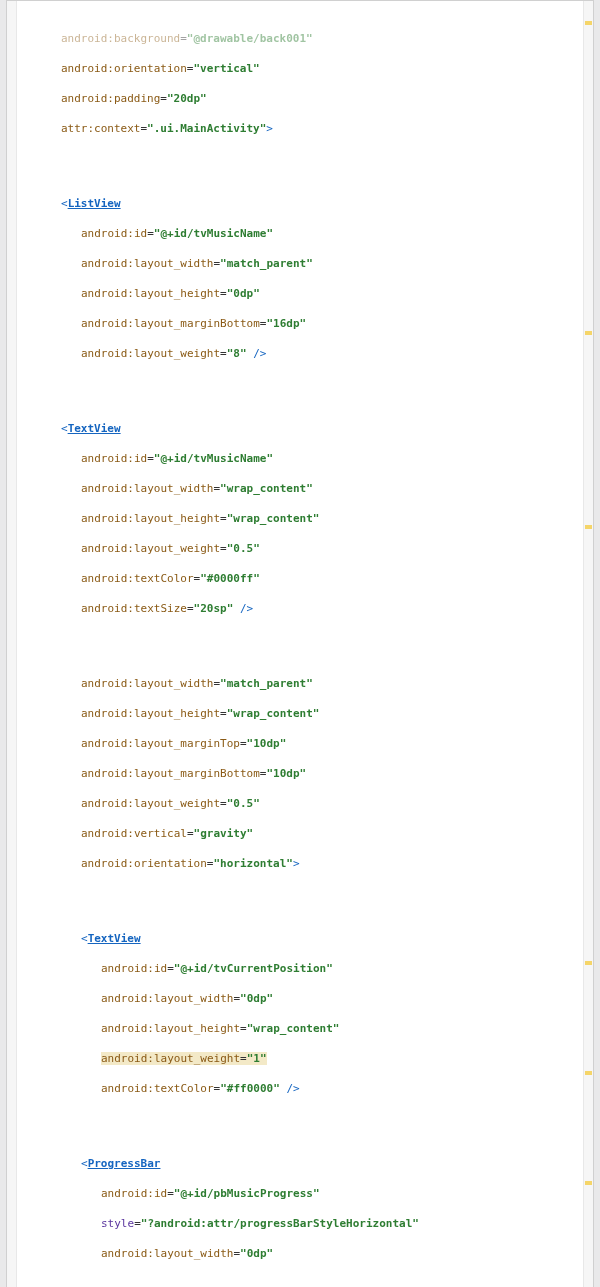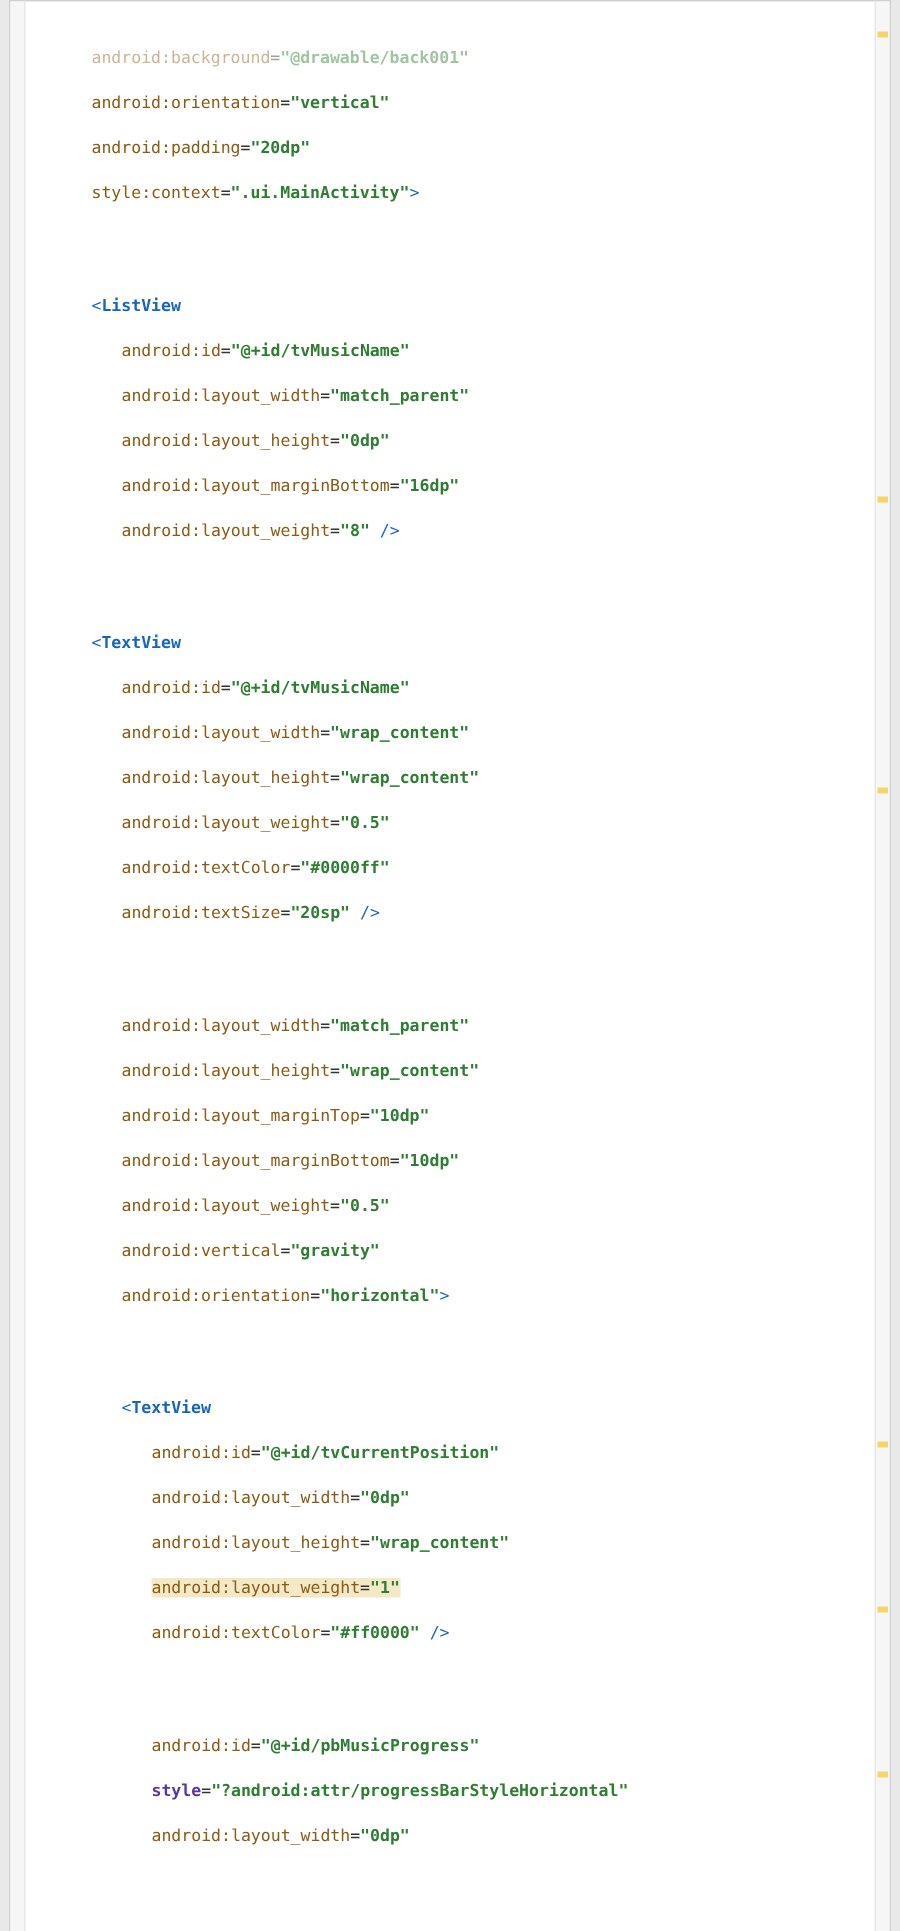--- a/index.html
+++ b/index.html
@@ -41,24 +41,24 @@
   .code {
     padding: 0 14px 0 14px;
     line-height: 15px;
     color: #333;
     white-space: pre;
   }
   .line { min-height: 15px; }
   .i2 { padding-left: 40px; }
   .i3 { padding-left: 60px; }
   .i4 { padding-left: 80px; }
-  .tag  { color: #1565c0; font-weight: 600; }
+  .tag  { color: #1565c0; font-weight: 600; text-decoration: underline; }
   .brk  { color: #1565c0; }
   .roid { color: #8a5a15; }
-  .attr { color: #5a359e; font-weight: 700; text-align: right; }
+  .attr { color: #5a359e; font-weight: 400; text-align: right; }
   .eq   { color: #333; }
   .val  { color: #2e7d32; font-weight: 600; }
   .slash{ color: #1565c0; }
   .hi   { background: #f3e9c7; }
 </style>
 </head>
 <body>
 
 <div class="editor-wrap">
   <div class="gutter"></div>
@@ -69,21 +69,21 @@
     <div class="ymark" style="top:960px"></div>
     <div class="ymark" style="top:1070px"></div>
     <div class="ymark" style="top:1180px"></div>
   </div>
 
   <div class="code">
 
 <div class="line i2" style="opacity:.45"><span class="roid">android:background</span><span class="eq">=</span><span class="val">"<span>@drawable/back001</span>"</span></div>
 <div class="line i2"><span class="roid">android:orientation</span><span class="eq">=</span><span class="val">"<span>vertical</span>"</span></div>
 <div class="line i2"><span class="roid">android:padding</span><span class="eq">=</span><span class="val">"<span>20dp</span>"</span></div>
-<div class="line i2"><span class="roid">style:context</span><span class="eq">=</span><span class="val">"<span>.ui.MainActivity</span>"</span><span class="brk">&gt;</span></div>
+<div class="line i2"><span class="roid">attr:context</span><span class="eq">=</span><span class="val">"<span>.ui.MainActivity</span>"</span><span class="brk">&gt;</span></div>
 <div class="line"></div>
 
 <div class="line i2"><span class="brk">&lt;</span><span class="tag">ListView</span></div>
 <div class="line i3"><span class="roid">android:id</span><span class="eq">=</span><span class="val">"<span>@+id/tvMusicName</span>"</span></div>
 <div class="line i3"><span class="roid">android:layout_width</span><span class="eq">=</span><span class="val">"<span>match_parent</span>"</span></div>
 <div class="line i3"><span class="roid">android:layout_height</span><span class="eq">=</span><span class="val">"<span>0dp</span>"</span></div>
 <div class="line i3"><span class="roid">android:layout_marginBottom</span><span class="eq">=</span><span class="val">"<span>16dp</span>"</span></div>
 <div class="line i3"><span class="roid">android:layout_weight</span><span class="eq">=</span><span class="val">"<span>8</span>"</span> <span class="slash">/&gt;</span></div>
 <div class="line"></div>
 
@@ -106,20 +106,21 @@
 <div class="line"></div>
 
 <div class="line i3"><span class="brk">&lt;</span><span class="tag">TextView</span></div>
 <div class="line i4"><span class="roid">android:id</span><span class="eq">=</span><span class="val">"<span>@+id/tvCurrentPosition</span>"</span></div>
 <div class="line i4"><span class="roid">android:layout_width</span><span class="eq">=</span><span class="val">"<span>0dp</span>"</span></div>
 <div class="line i4"><span class="roid">android:layout_height</span><span class="eq">=</span><span class="val">"<span>wrap_content</span>"</span></div>
 <div class="line i4"><span class="hi"><span class="roid">android:layout_weight</span><span class="eq">=</span><span class="val">"<span>1</span>"</span></span></div>
 <div class="line i4"><span class="roid">android:textColor</span><span class="eq">=</span><span class="val">"<span>#ff0000</span>"</span> <span class="slash">/&gt;</span></div>
 <div class="line"></div>
 
+<div class="line i3"><span class="brk">&lt;</span><span class="tag">ProgressBar</span></div>
 <div class="line i4"><span class="roid">android:id</span><span class="eq">=</span><span class="val">"<span>@+id/pbMusicProgress</span>"</span></div>
 <div class="line i4"><span class="attr">style</span><span class="eq">=</span><span class="val">"<span>?android:attr/progressBarStyleHorizontal</span>"</span></div>
 <div class="line i4"><span class="roid">android:layout_width</span><span class="eq">=</span><span class="val">"<span>0dp</span>"</span></div>
 
 
 
 
 
 
 

